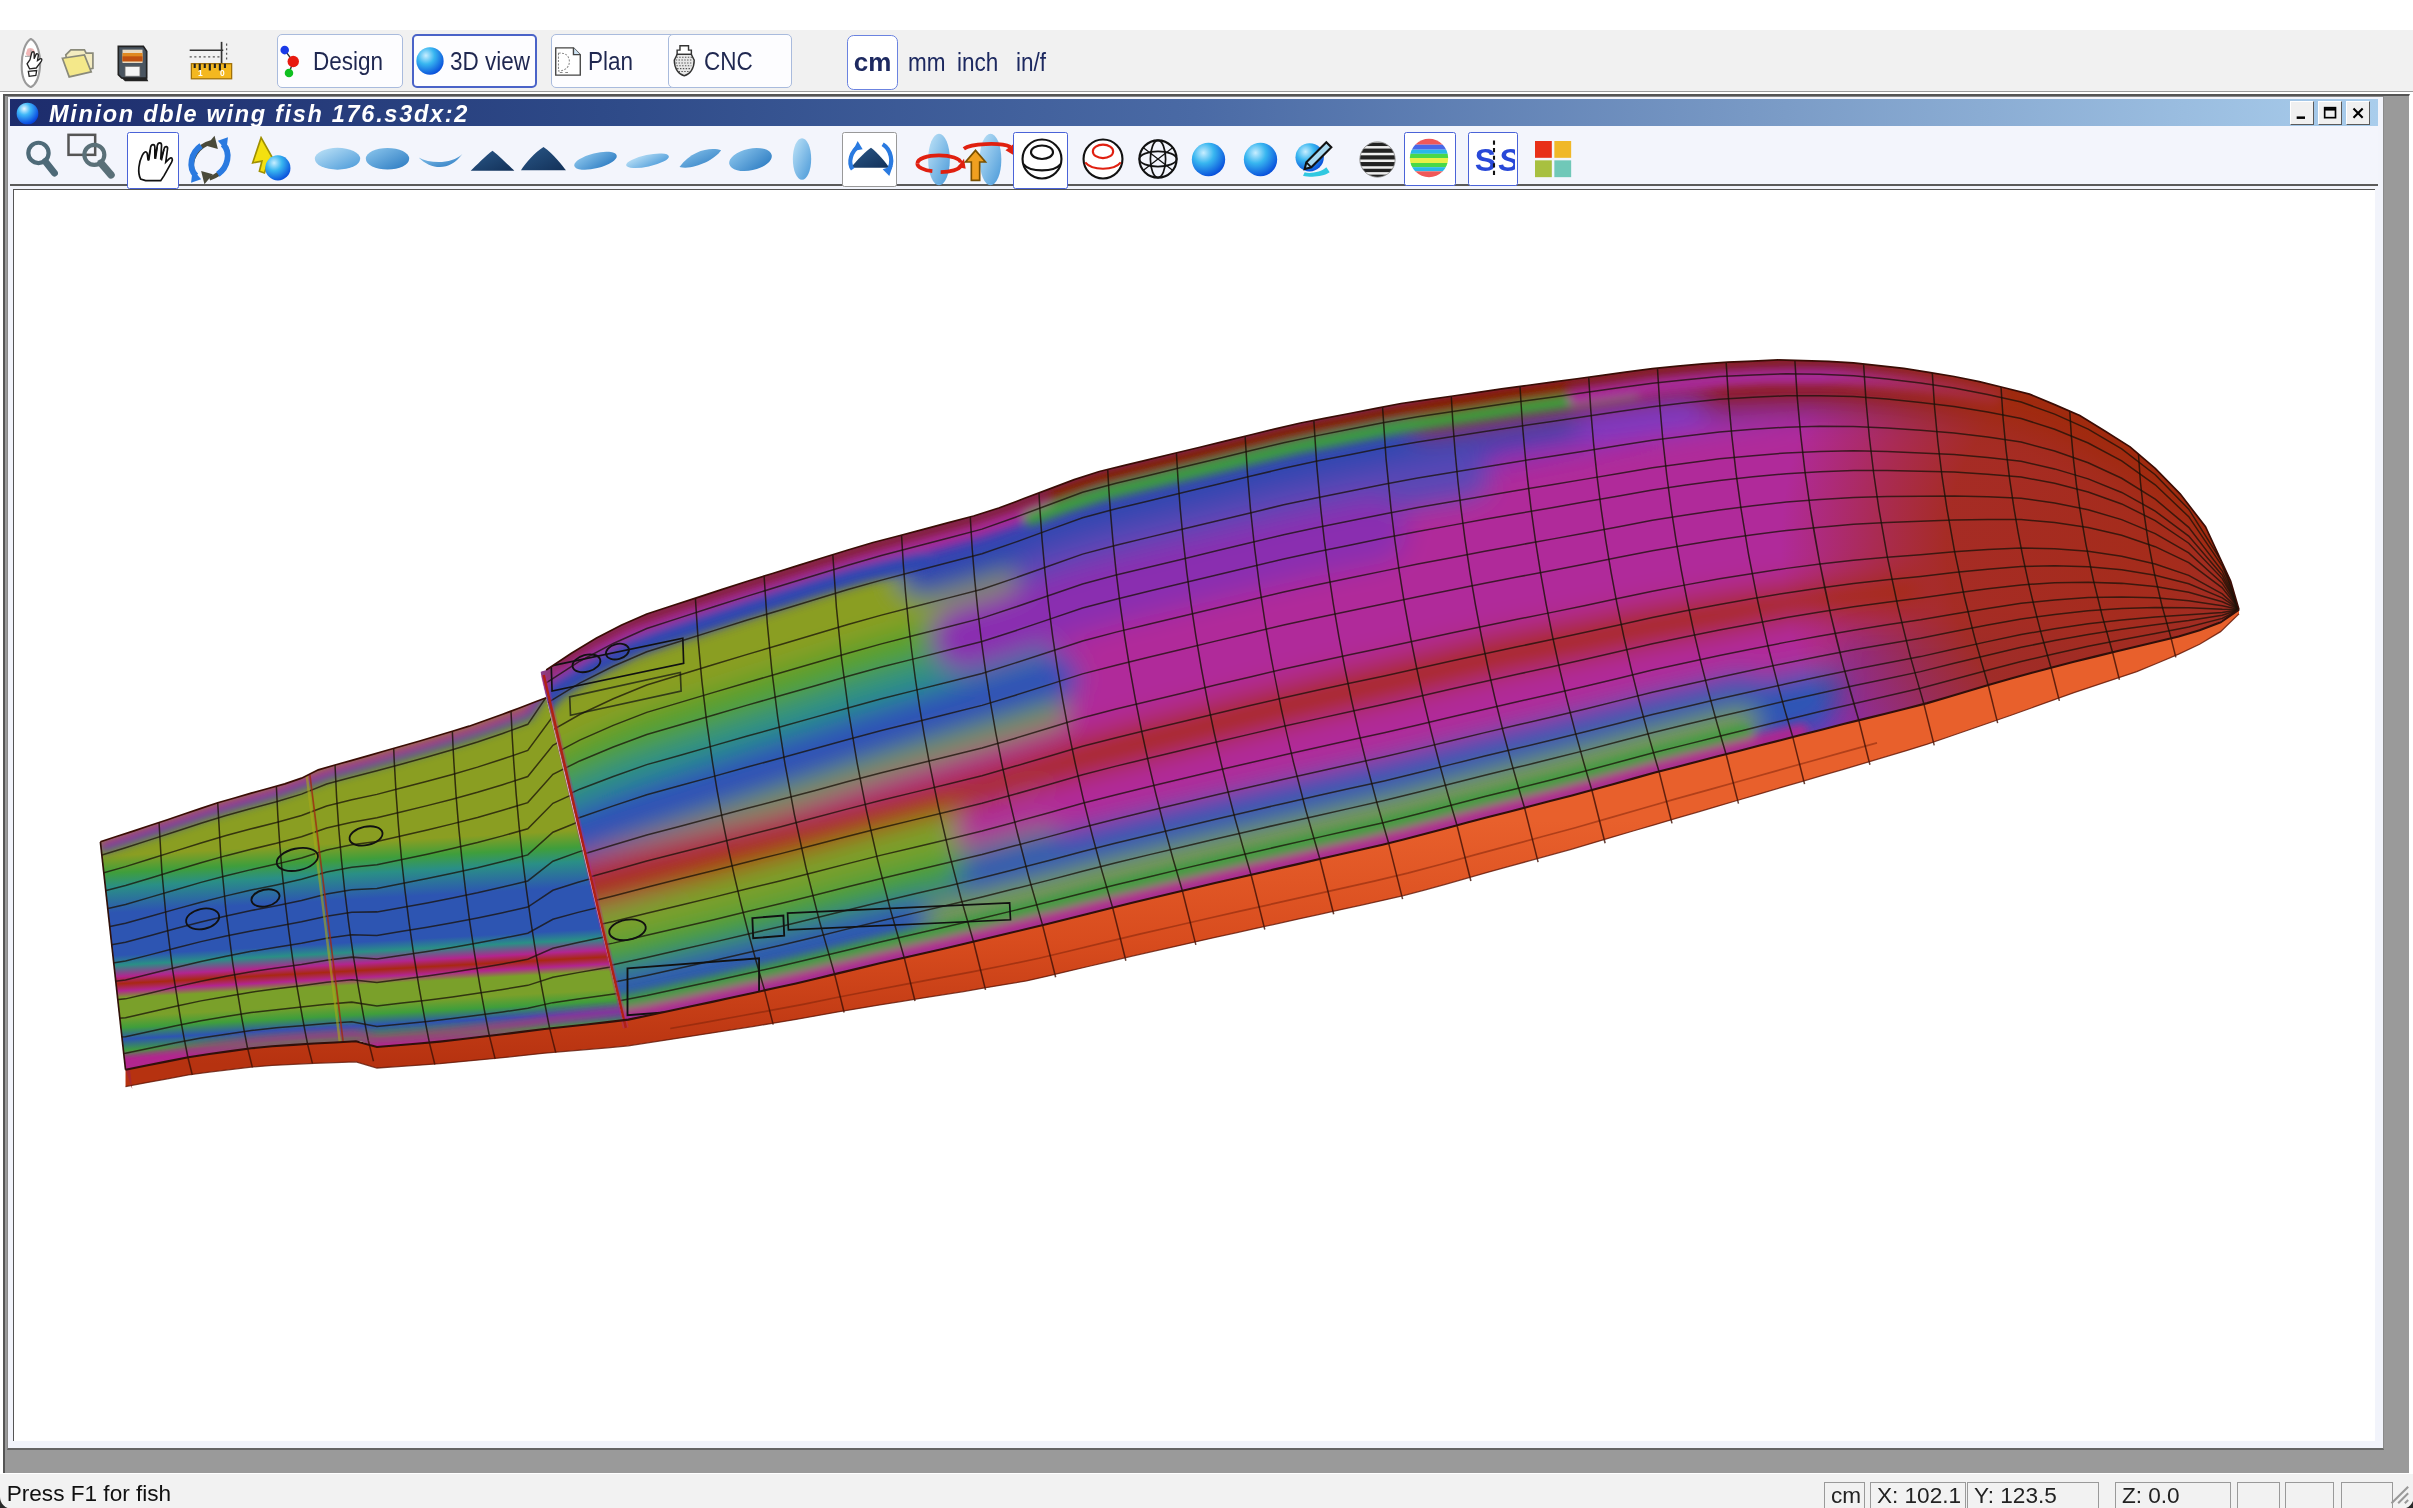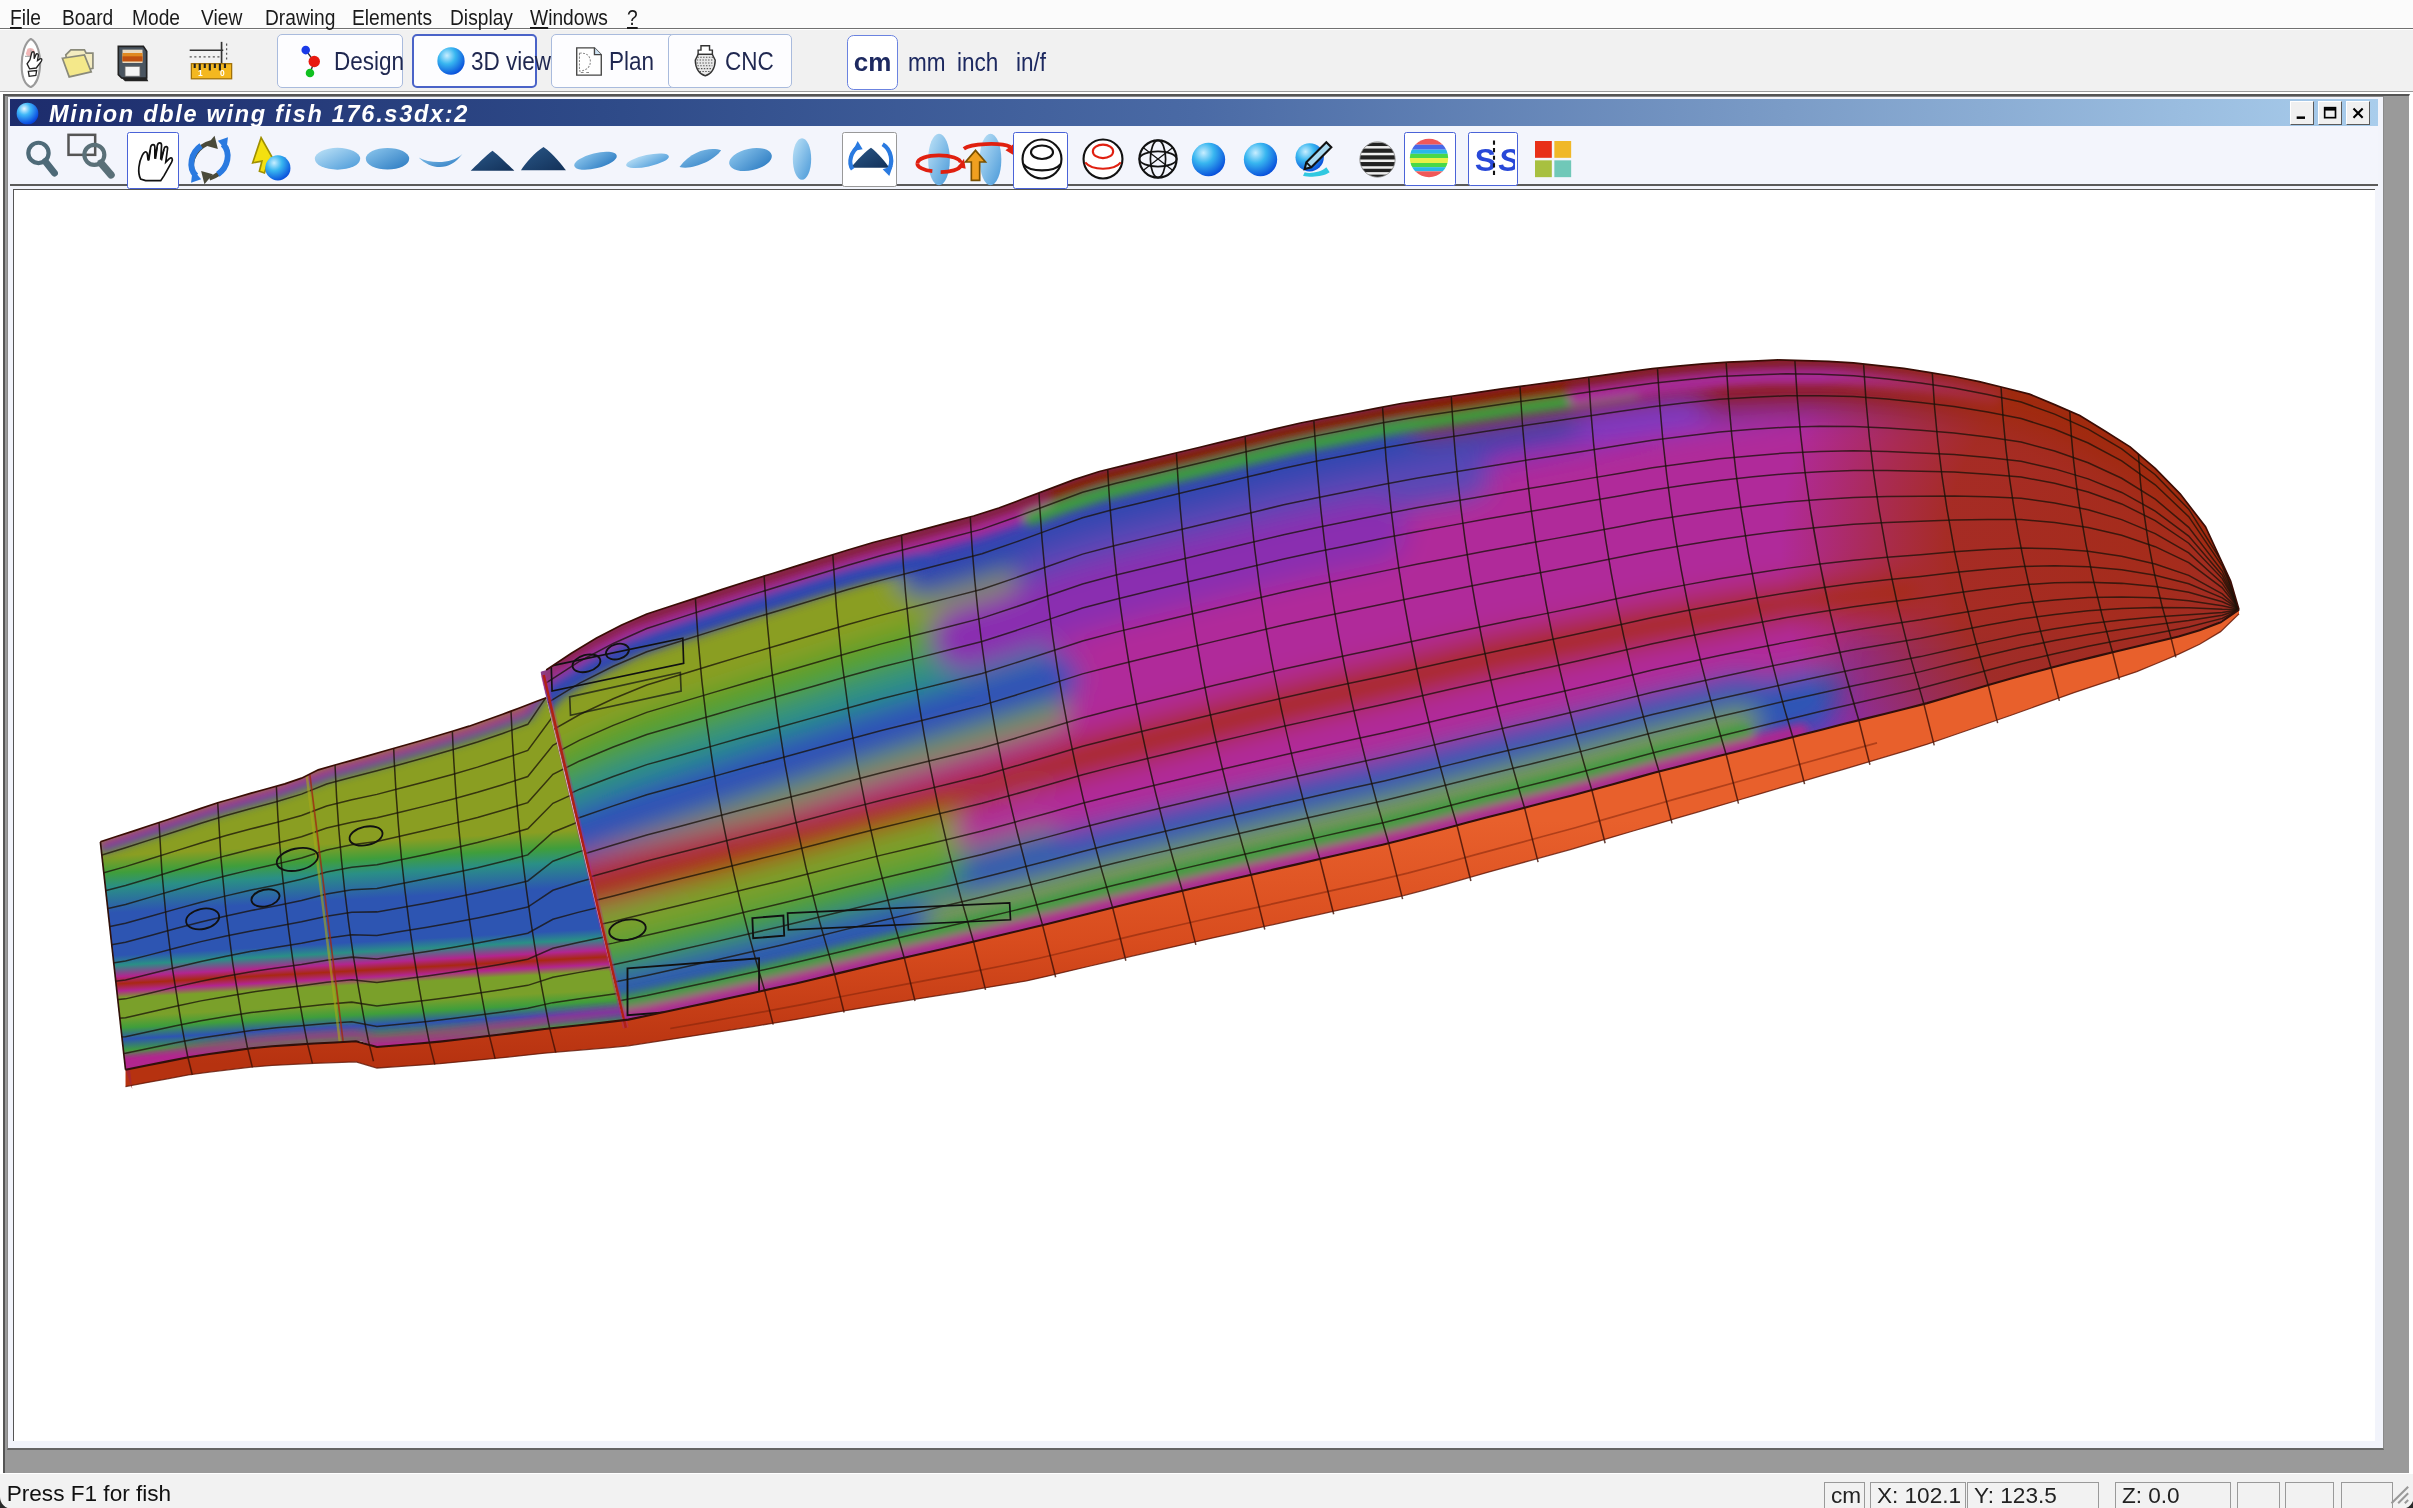--- a/index.html
+++ b/index.html
@@ -4,21 +4,21 @@
 html,body { width:2413px; height:1508px; overflow:hidden; background:#fff;
   font-family:"Liberation Sans", sans-serif; }
 #app { position:relative; width:2413px; height:1508px; }
 #menubar { position:absolute; left:0; top:0; width:2413px; height:28.5px; background:#fbfbfb;
   border-bottom:1.7px solid #707070; }
 .mi { position:absolute; top:5px; font-size:22.6px; color:#1a1a1a; transform:scaleX(0.85); transform-origin:0 0; }
 #toolbar { position:absolute; left:0; top:30px; width:2413px; height:62px; background:#f1f1f1;
   border-bottom:1.7px solid #9a9a9a; }
 .tbtn { position:absolute; top:34px; height:54px; border:1.7px solid #a9bbdd; border-radius:5px;
   background:#fdfdff; color:#1f2750; font-size:25px; display:flex; align-items:center;
-  padding-left:22px; gap:5px; }
+  padding-left:1px; gap:5px; }
 .tbtn span { transform:scaleX(0.9); transform-origin:0 50%; white-space:nowrap; }
 .tbtn svg { flex:0 0 auto; }
 #unitcm { position:absolute; left:847px; top:35px; width:51px; height:55px; border:1.7px solid #6b83e0;
   border-radius:6.7px; background:#fff; color:#1d2960; font-weight:bold; font-size:26px;
   display:flex; align-items:center; justify-content:center; }
 .unit { position:absolute; top:48px; font-size:25px; color:#1d2960; transform:scaleX(0.9); transform-origin:0 0; }
 #mdi { position:absolute; left:3.4px; top:94px; width:2407px; height:1379px; background:#9a9a9a;
   border-top:2.5px solid #555; border-left:2.5px solid #555; border-right:1.7px solid #fff; }
 #child { position:absolute; left:6.7px; top:96px; width:2377px; height:1354px; background:#f2f4fb;
   border:0.8px solid #8a8a8a; border-bottom:2.5px solid #666; }
@@ -35,31 +35,20 @@
 .selbox { position:absolute; background:#fff; border:1.7px solid #4a63d8; border-radius:2.5px; }
 #canvas { position:absolute; left:13.4px; top:189px; width:2362px; height:1252px; background:#fff;
   border-top:1.7px solid #555; border-left:1.7px solid #555; }
 #status { position:absolute; left:0; top:1473px; width:2413px; height:35px; background:#f2f2f2;
   border-top:1.7px solid #fff; }
 .pane { position:absolute; top:1482px; height:26px; border:1.7px solid #9a9a9a; border-bottom:none; font-size:22.6px;
   color:#222; padding-left:5.9px; }
 </style></head>
 <body>
 <div id="app">
-<div id="menubar">
-  <span class="mi" style="left:10px"><u>F</u>ile</span>
-  <span class="mi" style="left:62px">Board</span>
-  <span class="mi" style="left:132px">Mode</span>
-  <span class="mi" style="left:201px">View</span>
-  <span class="mi" style="left:265px">Drawing</span>
-  <span class="mi" style="left:352px">Elements</span>
-  <span class="mi" style="left:450px">Display</span>
-  <span class="mi" style="left:530px"><u>W</u>indows</span>
-  <span class="mi" style="left:627px"><u>?</u></span>
-</div>
 <div id="toolbar">
   <svg width="39" height="50" viewBox="0 0 46 60" style="position:absolute;left:13.4px;top:7.5px">
 <path d="M21,1 C29,5 33,20 32,34 C31,47 27,56 21,59 C14,56 10,46 10,33 C10,19 14,5 21,1 Z" fill="#fff" stroke="#9a9a9a" stroke-width="2.5"></path>
 <path d="M17,13 C22,10 27,14 26,20 C24,25 17,24 15,19 Z" fill="#f2b8b8"></path>
 <path d="M21,14 L23,30 M14,22 L30,22" stroke="#b0b0b0" stroke-width="1.5"></path>
 <path d="M20,26 l2,-8 c0.5,-2 3,-2 3,0 l0,7 l2,-5 c1,-2 3.5,-1 3,1 l-1,6 l3,-2 c2,-1 3,1 1.5,3 l-6,8 l-8,1 l-3,-6 Z" fill="#fff" stroke="#222" stroke-width="1.6"></path>
 <path d="M18,40 l10,-1 l-1,6 l-8,1 Z" fill="#fff" stroke="#222" stroke-width="1.6"></path>
 </svg>
   <svg width="39" height="39" viewBox="0 0 46 46" style="position:absolute;left:59px;top:13.4px">
 <path d="M8,14 L14,8 L30,8 L32,12 L40,12 L40,30 L12,36 Z" fill="#f4ecc0" stroke="#8a8a7a" stroke-width="2"></path>

